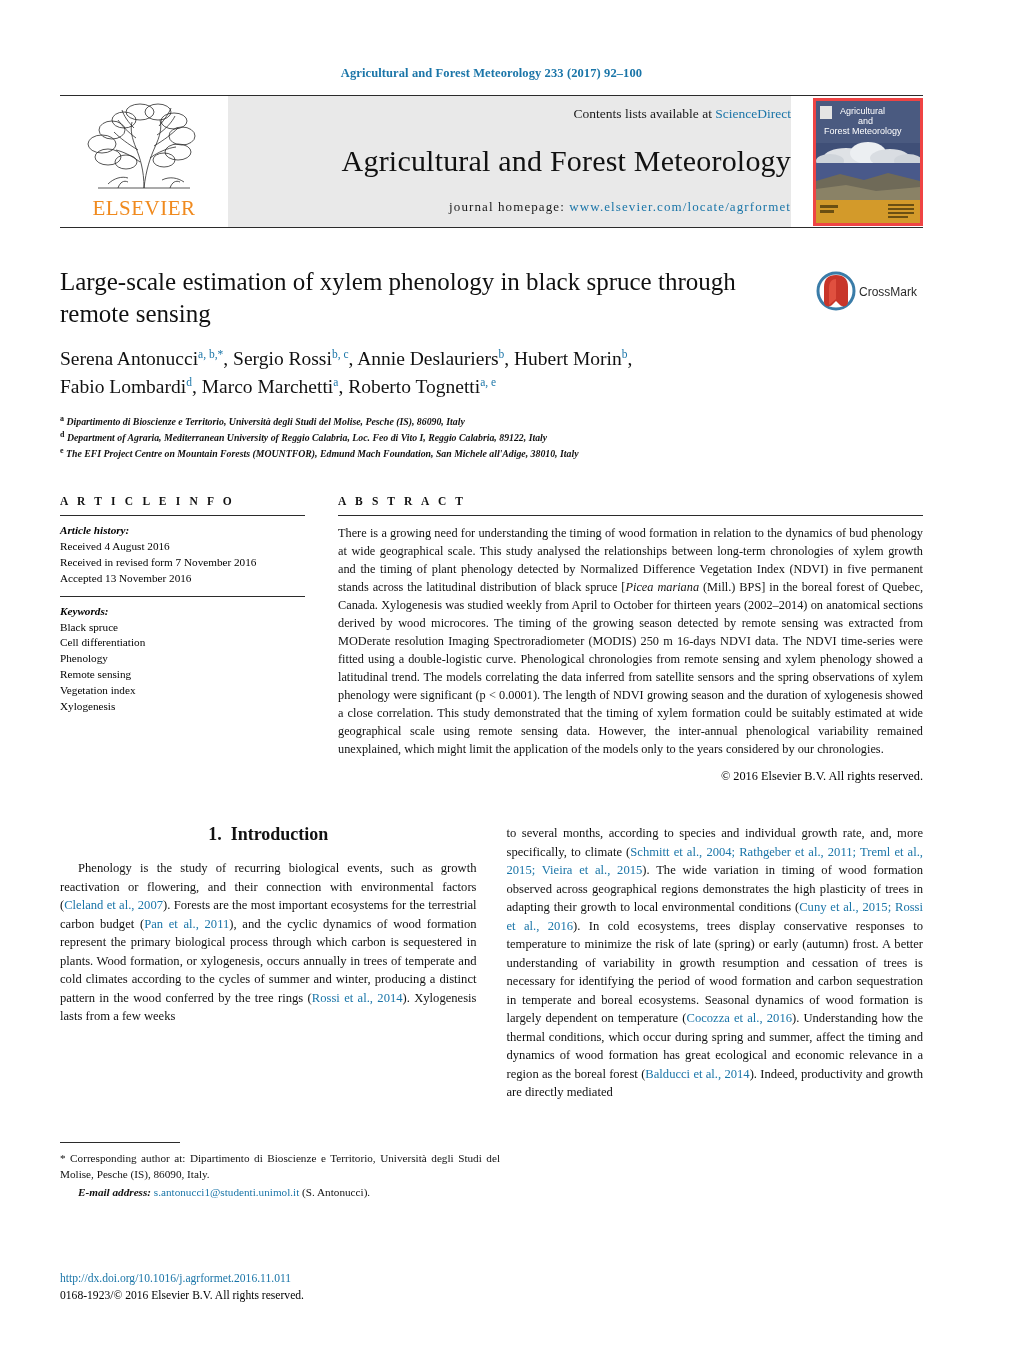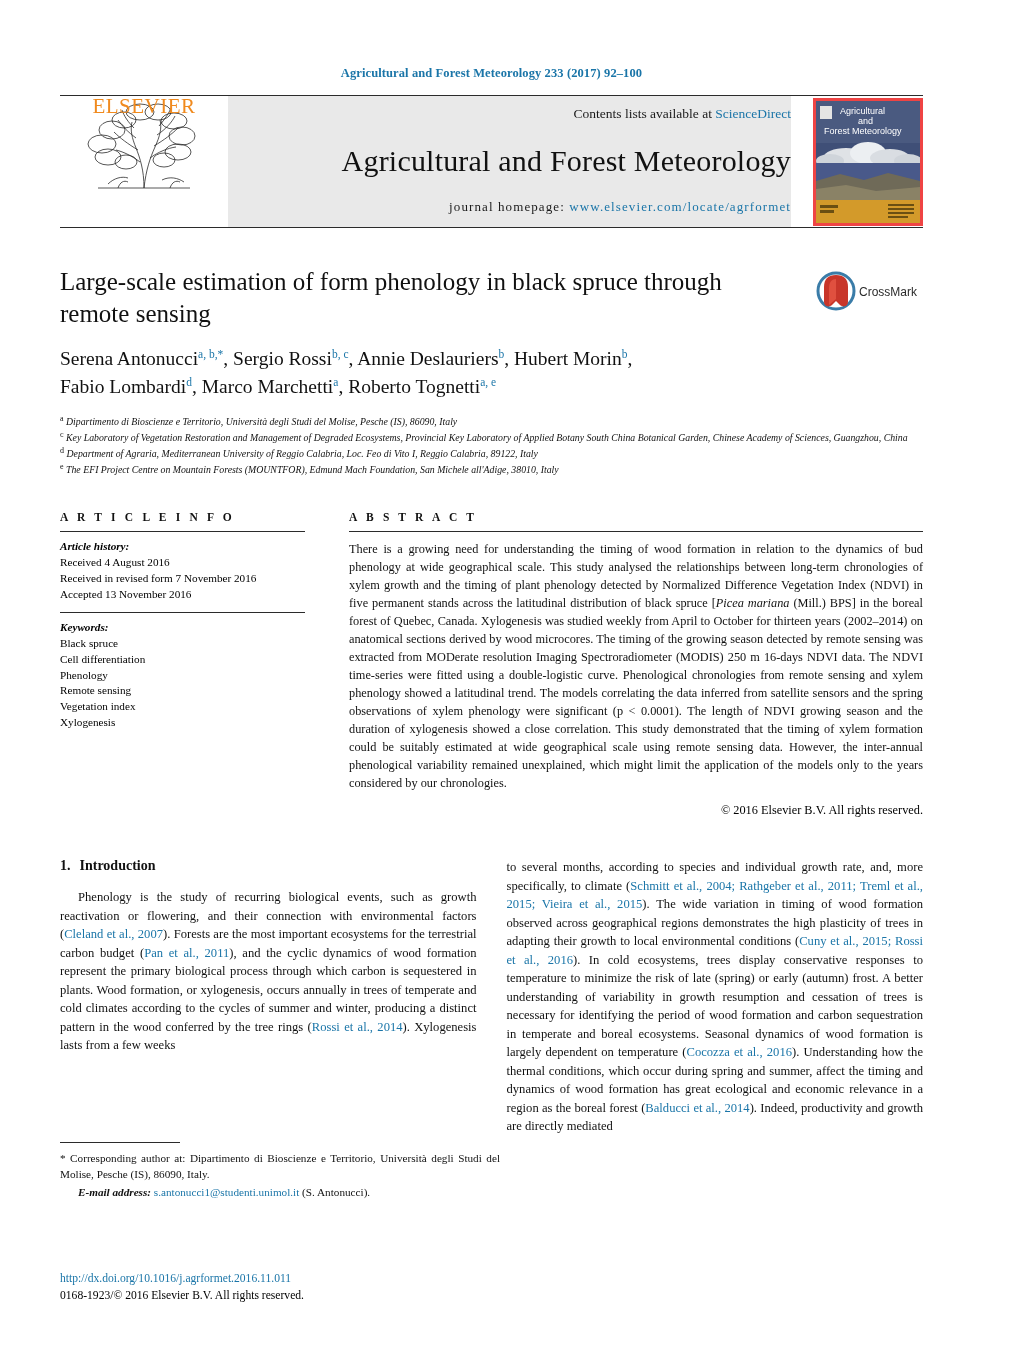--- a/index.html
+++ b/index.html
@@ -42,21 +42,21 @@
     position: relative;
     display: flex;
     align-items: stretch;
   }
   .elsevier-logo {
     width: 168px;
     flex: 0 0 168px;
     position: relative;
     display: flex;
     flex-direction: column;
-    justify-content: flex-start;
+    justify-content: flex-end;
     align-items: center;
     padding-bottom: 2px;
     box-sizing: border-box;
   }
   .tree-svg { position:absolute; top:4px; left:18px; }
   .elsevier-word {
     font-family: "Liberation Serif", serif;
     font-size: 21px;
     letter-spacing: 0.5px;
     color: #f08a1e;
@@ -128,33 +128,33 @@
     line-height: 1.45;
     color: #111;
   }
   .authors sup { color: #1a75a8; font-size: 11.5px; }
   .authors .star { color: #1a75a8; }
   .affiliations {
     margin-top: 11px;
     font-size: 9.8px;
     line-height: 1.42;
     font-style: italic;
-    font-weight: normal;
+    font-weight: bold;
     color: #111;
   }
   .affiliations .aff sup {
     font-style: normal;
     font-size: 8px;
   }
 
   
   .info-abstract {
     margin: 34px 60px 0 60px;
     display: flex;
-    gap: 44px;
+    gap: 33px;
   }
   .col-info { flex: 0 0 245px; }
   .col-abstract { flex: 1 1 auto; }
   .section-head {
     font-size: 11.5px;
     font-weight: bold;
     letter-spacing: 3.2px;
     color: #111;
     margin-bottom: 8px;
   }
@@ -177,24 +177,25 @@
   }
 
   
   .body-cols {
     margin: 40px 60px 0 60px;
     display: flex;
     gap: 30px;
   }
   .bcol { flex: 1 1 0; position: relative; }
   .h2 {
-    font-size: 14px;
+    font-size: 18px;
     font-weight: bold;
     margin: 0 0 14px 0;
     color: #111;
+    text-align: center;
   }
   .h2 .num { margin-right: 9px; }
   .para {
     font-size: 12.6px;
     line-height: 1.47;
     text-align: justify;
     text-indent: 18px;
     margin: 0;
     color: #111;
   }
@@ -306,21 +307,21 @@
         <rect x="4" y="109" width="14" height="3" fill="#6a4f12"></rect>
         <rect x="72" y="103" width="26" height="2" fill="#6a4f12"></rect>
         <rect x="72" y="107" width="26" height="2" fill="#6a4f12"></rect>
         <rect x="72" y="111" width="26" height="2" fill="#6a4f12"></rect>
         <rect x="72" y="115" width="20" height="2" fill="#6a4f12"></rect>
       </svg>
     </div>
   </div>
 
   <div class="title-block">
-    <h1 class="paper-title">Large-scale estimation of form phenology in black spruce through remote sensing</h1>
+    <h1 class="paper-title">Large-scale estimation of xylem phenology in black spruce through remote sensing</h1>
 
     <div class="crossmark">
       <svg width="108" height="46" viewBox="0 0 108 46">
         <circle cx="21" cy="23" r="18" fill="#ffffff" stroke="#3a7ca8" stroke-width="3"></circle>
         <path d="M21 7 C13 7 9 11 9 19 L9 34 C9 38 13 40 17 37 L21 33 L25 37 C29 40 33 38 33 34 L33 19 C33 11 29 7 21 7 Z" fill="#c8362a"></path>
         <path d="M21 31 L14 37 L14 20 C14 14 17 11 21 11 Z" fill="#e0503f"></path>
         <text x="44" y="28" font-family="Liberation Sans, sans-serif" font-size="12" fill="#2b2b2b">CrossMark</text>
       </svg>
     </div>
 
@@ -329,21 +330,20 @@
       <span><span>Sergio Rossi</span><sup>b, c</sup></span>,
       <span><span>Annie Deslauriers</span><sup>b</sup></span>,
       <span><span>Hubert Morin</span><sup>b</sup></span>,<br>
       <span><span>Fabio Lombardi</span><sup>d</sup></span>,
       <span><span>Marco Marchetti</span><sup>a</sup></span>,
       <span><span>Roberto Tognetti</span><sup>a, e</sup></span>
     </div>
 
     <div class="affiliations">
       <div class="aff"><sup>a</sup> <span>Dipartimento di Bioscienze e Territorio, Università degli Studi del Molise, Pesche (IS), 86090, Italy</span></div>
-      <div class="aff"><sup>c</sup> <span>Key Laboratory of Vegetation Restoration and Management of Degraded Ecosystems, Provincial Key Laboratory of Applied Botany South China Botanical Garden, Chinese Academy of Sciences, Guangzhou, China</span></div>
       <div class="aff"><sup>d</sup> <span>Department of Agraria, Mediterranean University of Reggio Calabria, Loc. Feo di Vito I, Reggio Calabria, 89122, Italy</span></div>
       <div class="aff"><sup>e</sup> <span>The EFI Project Centre on Mountain Forests (MOUNTFOR), Edmund Mach Foundation, San Michele all'Adige, 38010, Italy</span></div>
     </div>
   </div>
 
   <div class="info-abstract">
 
     <div class="col-info">
       <div class="section-head">A R T I C L E  I N F O</div>
       <div class="rule"></div>

